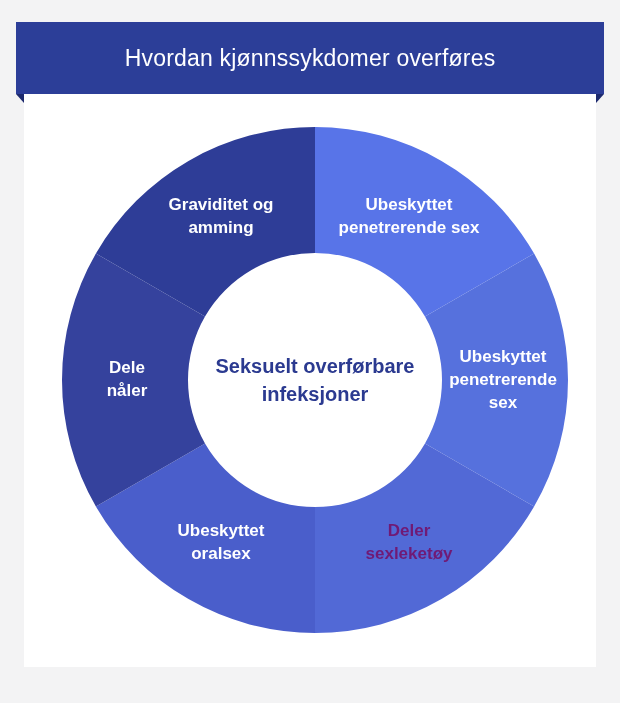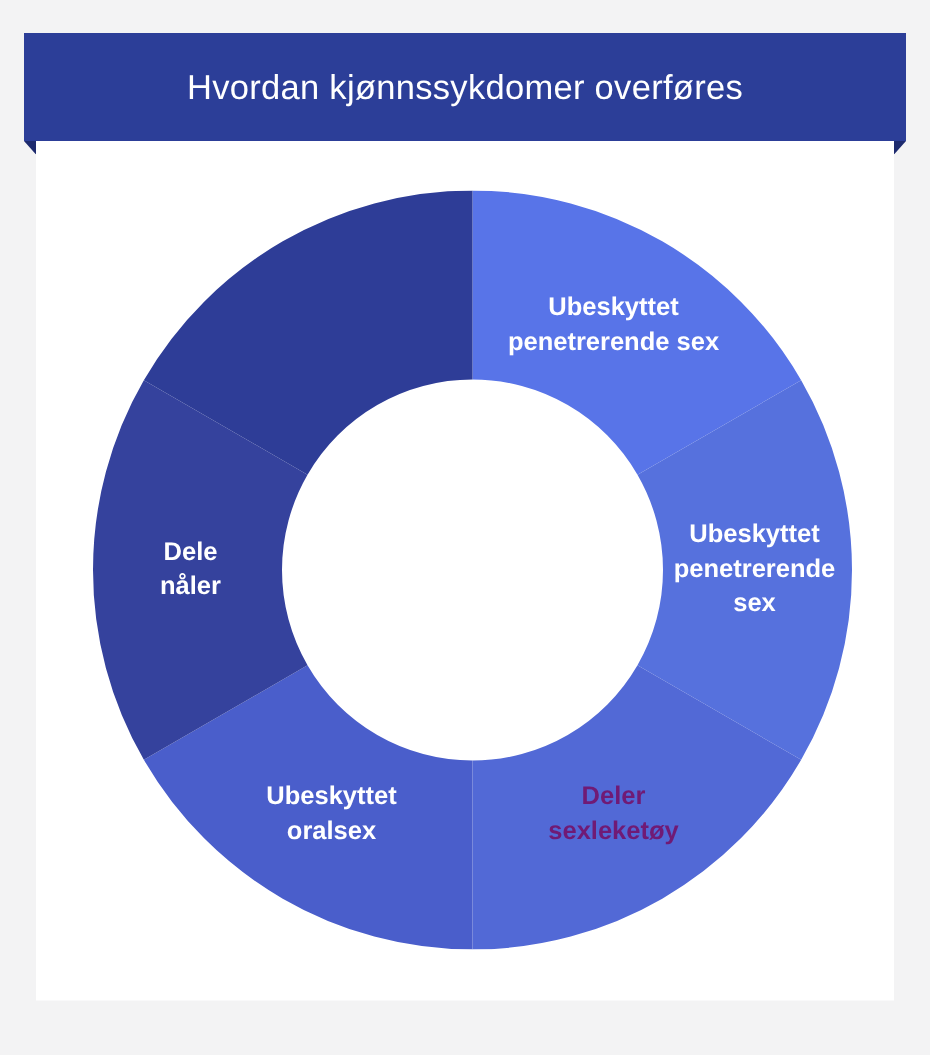--- a/index.html
+++ b/index.html
@@ -95,15 +95,17 @@
         <path d="M 253.00000000000003 506 A 253 253 0 0 1 33.89557284253709 379.5000000000001 L 143.0147737193763 316.50000000000006 A 127 127 0 0 0 253.00000000000003 380 Z" fill="#4a5ecb"></path>
         <path d="M 33.89557284253709 379.5000000000001 A 253 253 0 0 1 33.895572842537035 126.49999999999997 L 143.0147737193763 189.5 A 127 127 0 0 0 143.0147737193763 316.50000000000006 Z" fill="#35429d"></path>
         <path d="M 33.895572842537035 126.49999999999997 A 253 253 0 0 1 252.99999999999994 0 L 252.99999999999997 126 A 127 127 0 0 0 143.0147737193763 189.5 Z" fill="#2e3d97"></path>
       </svg>
 
     <div class="seg-label" id="seg-label-0" style="left: 385px; top: 123.187px; width: 170px; color: rgb(255, 255, 255);">Ubeskyttet penetrerende sex</div>
     <div class="seg-label" id="seg-label-1" style="left: 479px; top: 286px; width: 125px; color: rgb(255, 255, 255);">Ubeskyttet penetrerende sex</div>
     <div class="seg-label" id="seg-label-2" style="left: 385px; top: 448.813px; width: 120px; color: #701a75;">Deler sexleketøy</div>
     <div class="seg-label" id="seg-label-4" style="left: 103px; top: 286px; width: 80px; color: rgb(255, 255, 255);">Dele nåler</div>
     <div class="seg-label" id="seg-label-3" style="left: 197px; top: 448.813px; width: 120px; color: rgb(255, 255, 255);">Ubeskyttet oralsex</div>
+    <div class="seg-label" id="seg-label-5" style="left: 197px; top: 123.187px; width: 150px; color: rgb(255, 255, 255);">Graviditet og amming</div>
 
+    <div class="center-label" style="color: rgb(43, 58, 144);">Seksuelt overførbare infeksjoner</div>
   </div>
 </div>
 
 </body></html>

